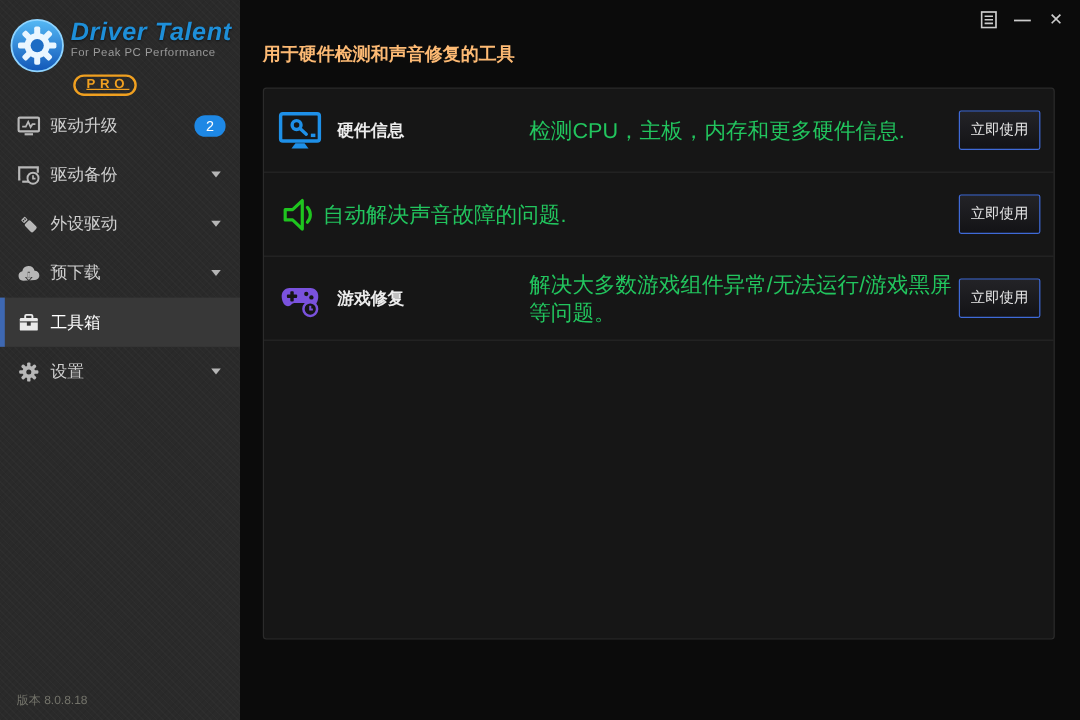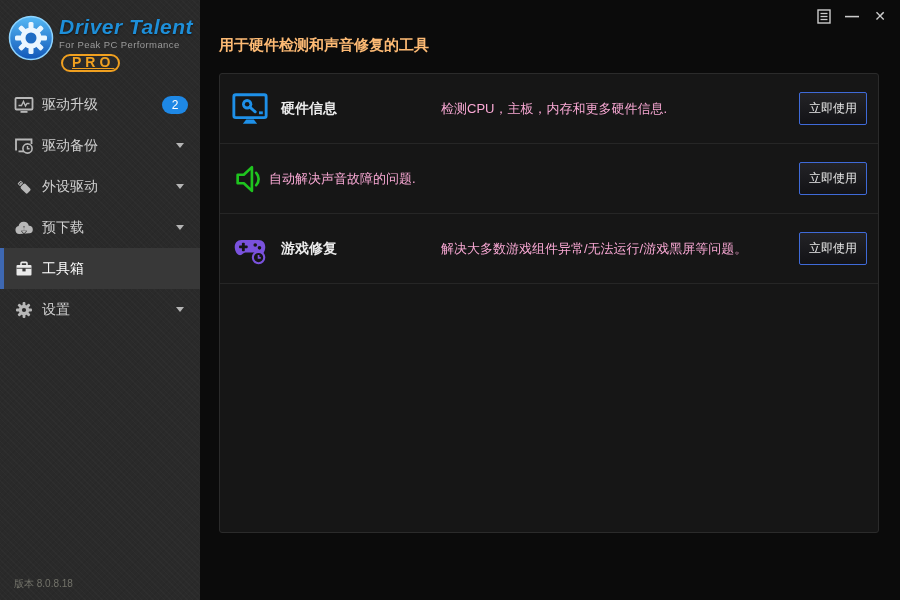--- a/index.html
+++ b/index.html
@@ -19,23 +19,23 @@
   }
   .logo-area { height:84px; padding:14px 0 0 7px; display:flex; align-items:flex-start; }
   .logo-gear { flex:none; }
   .logo-text { margin-left:4px; margin-top:2px; }
   .logo-title {
     font-size:21px; font-weight:bold; color:#1e8fd9; letter-spacing:0.5px;
     text-shadow:0 1px 2px rgba(0,0,0,.6); line-height:22px; font-style:italic;
   }
   .logo-subtitle { font-size:9.5px; color:#9a9a9a; letter-spacing:0.4px; margin-top:1px; }
   .pro-badge {
-    display:inline-block; margin-top:4px; margin-left:2px;
+    display:inline-block; margin-top:12px; margin-left:2px;
     border:2px solid #f0a020; color:#f0a020; border-radius:9px;
-    font-size:14px; font-weight:bold; letter-spacing:4px;
+    font-size:11px; font-weight:bold; letter-spacing:4px;
     padding:0 4px 1px 9px; line-height:13px;text-decoration:underline;
   }
 
   .menu { }
   .menu-item {
     height:41px; display:flex; align-items:center;
     padding-left:14px; color:#cfcfcf; font-size:14px; cursor:pointer;
   }
   .menu-item .mi-icon { width:20px; height:20px; flex:none; margin-right:8px; display:flex; align-items:center; justify-content:center; }
   .menu-item.selected {
@@ -64,21 +64,21 @@
 
   .panel {
     position:absolute; left:19px; top:73px; right:21px; bottom:67px;
     background:#161616; border:1px solid #2b2b2b; border-radius:3px;
   }
   .tool-row {
     height:70px; display:flex; align-items:center; border-bottom:1px solid #262626;
   }
   .tool-icon { width:38px; height:38px; flex:none; margin-left:11px; display:flex; align-items:center; justify-content:center; }
   .tool-name { margin-left:12px; width:160px; font-size:14px; font-weight:600; color:#ececec; flex:none; }
-  .tool-desc { flex:1; font-size:13px; color:#f9a8d4; }
+  .tool-desc { flex:1; font-size:18px; color:#22c55e; }
   .use-button {
     flex:none; width:68px; height:33px; margin-right:11px;
     display:flex; align-items:center; justify-content:center;
     background:linear-gradient(#232327,#131316);
     border:1px solid #3f6ad8; border-radius:2px;
     color:#e8e8e8; font-size:12px; cursor:pointer;
   }
 </style>
 </head>
 <body>

